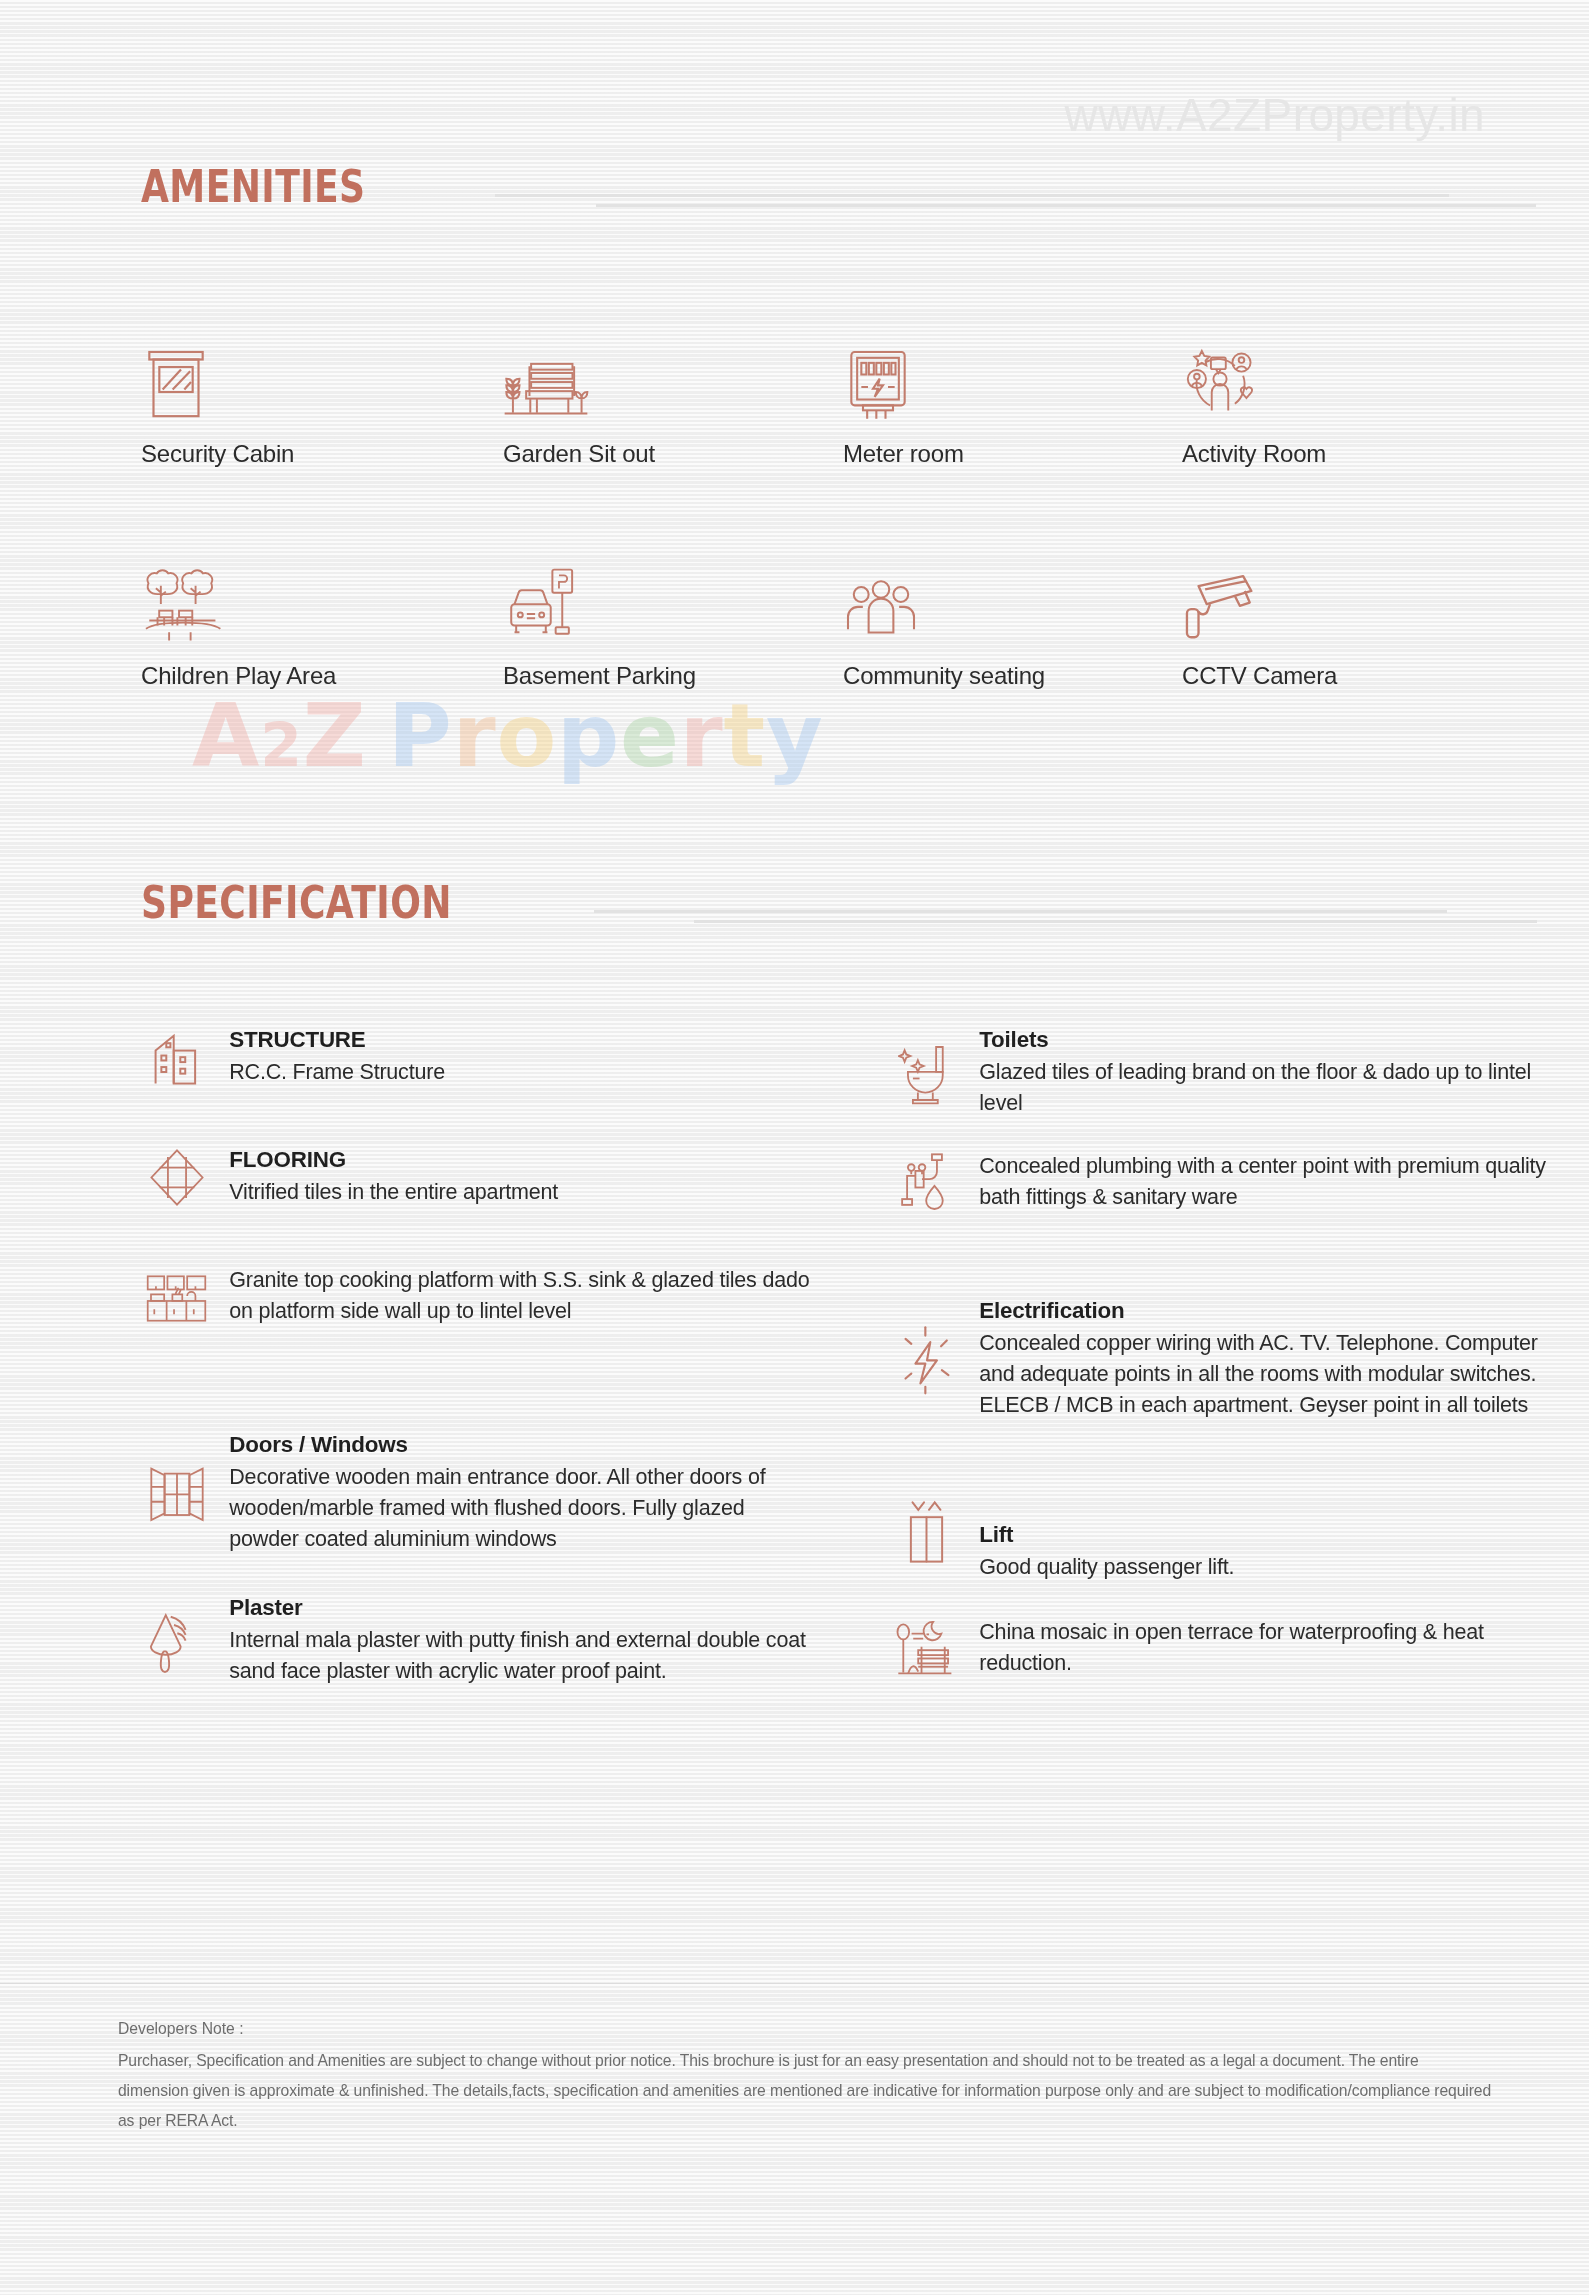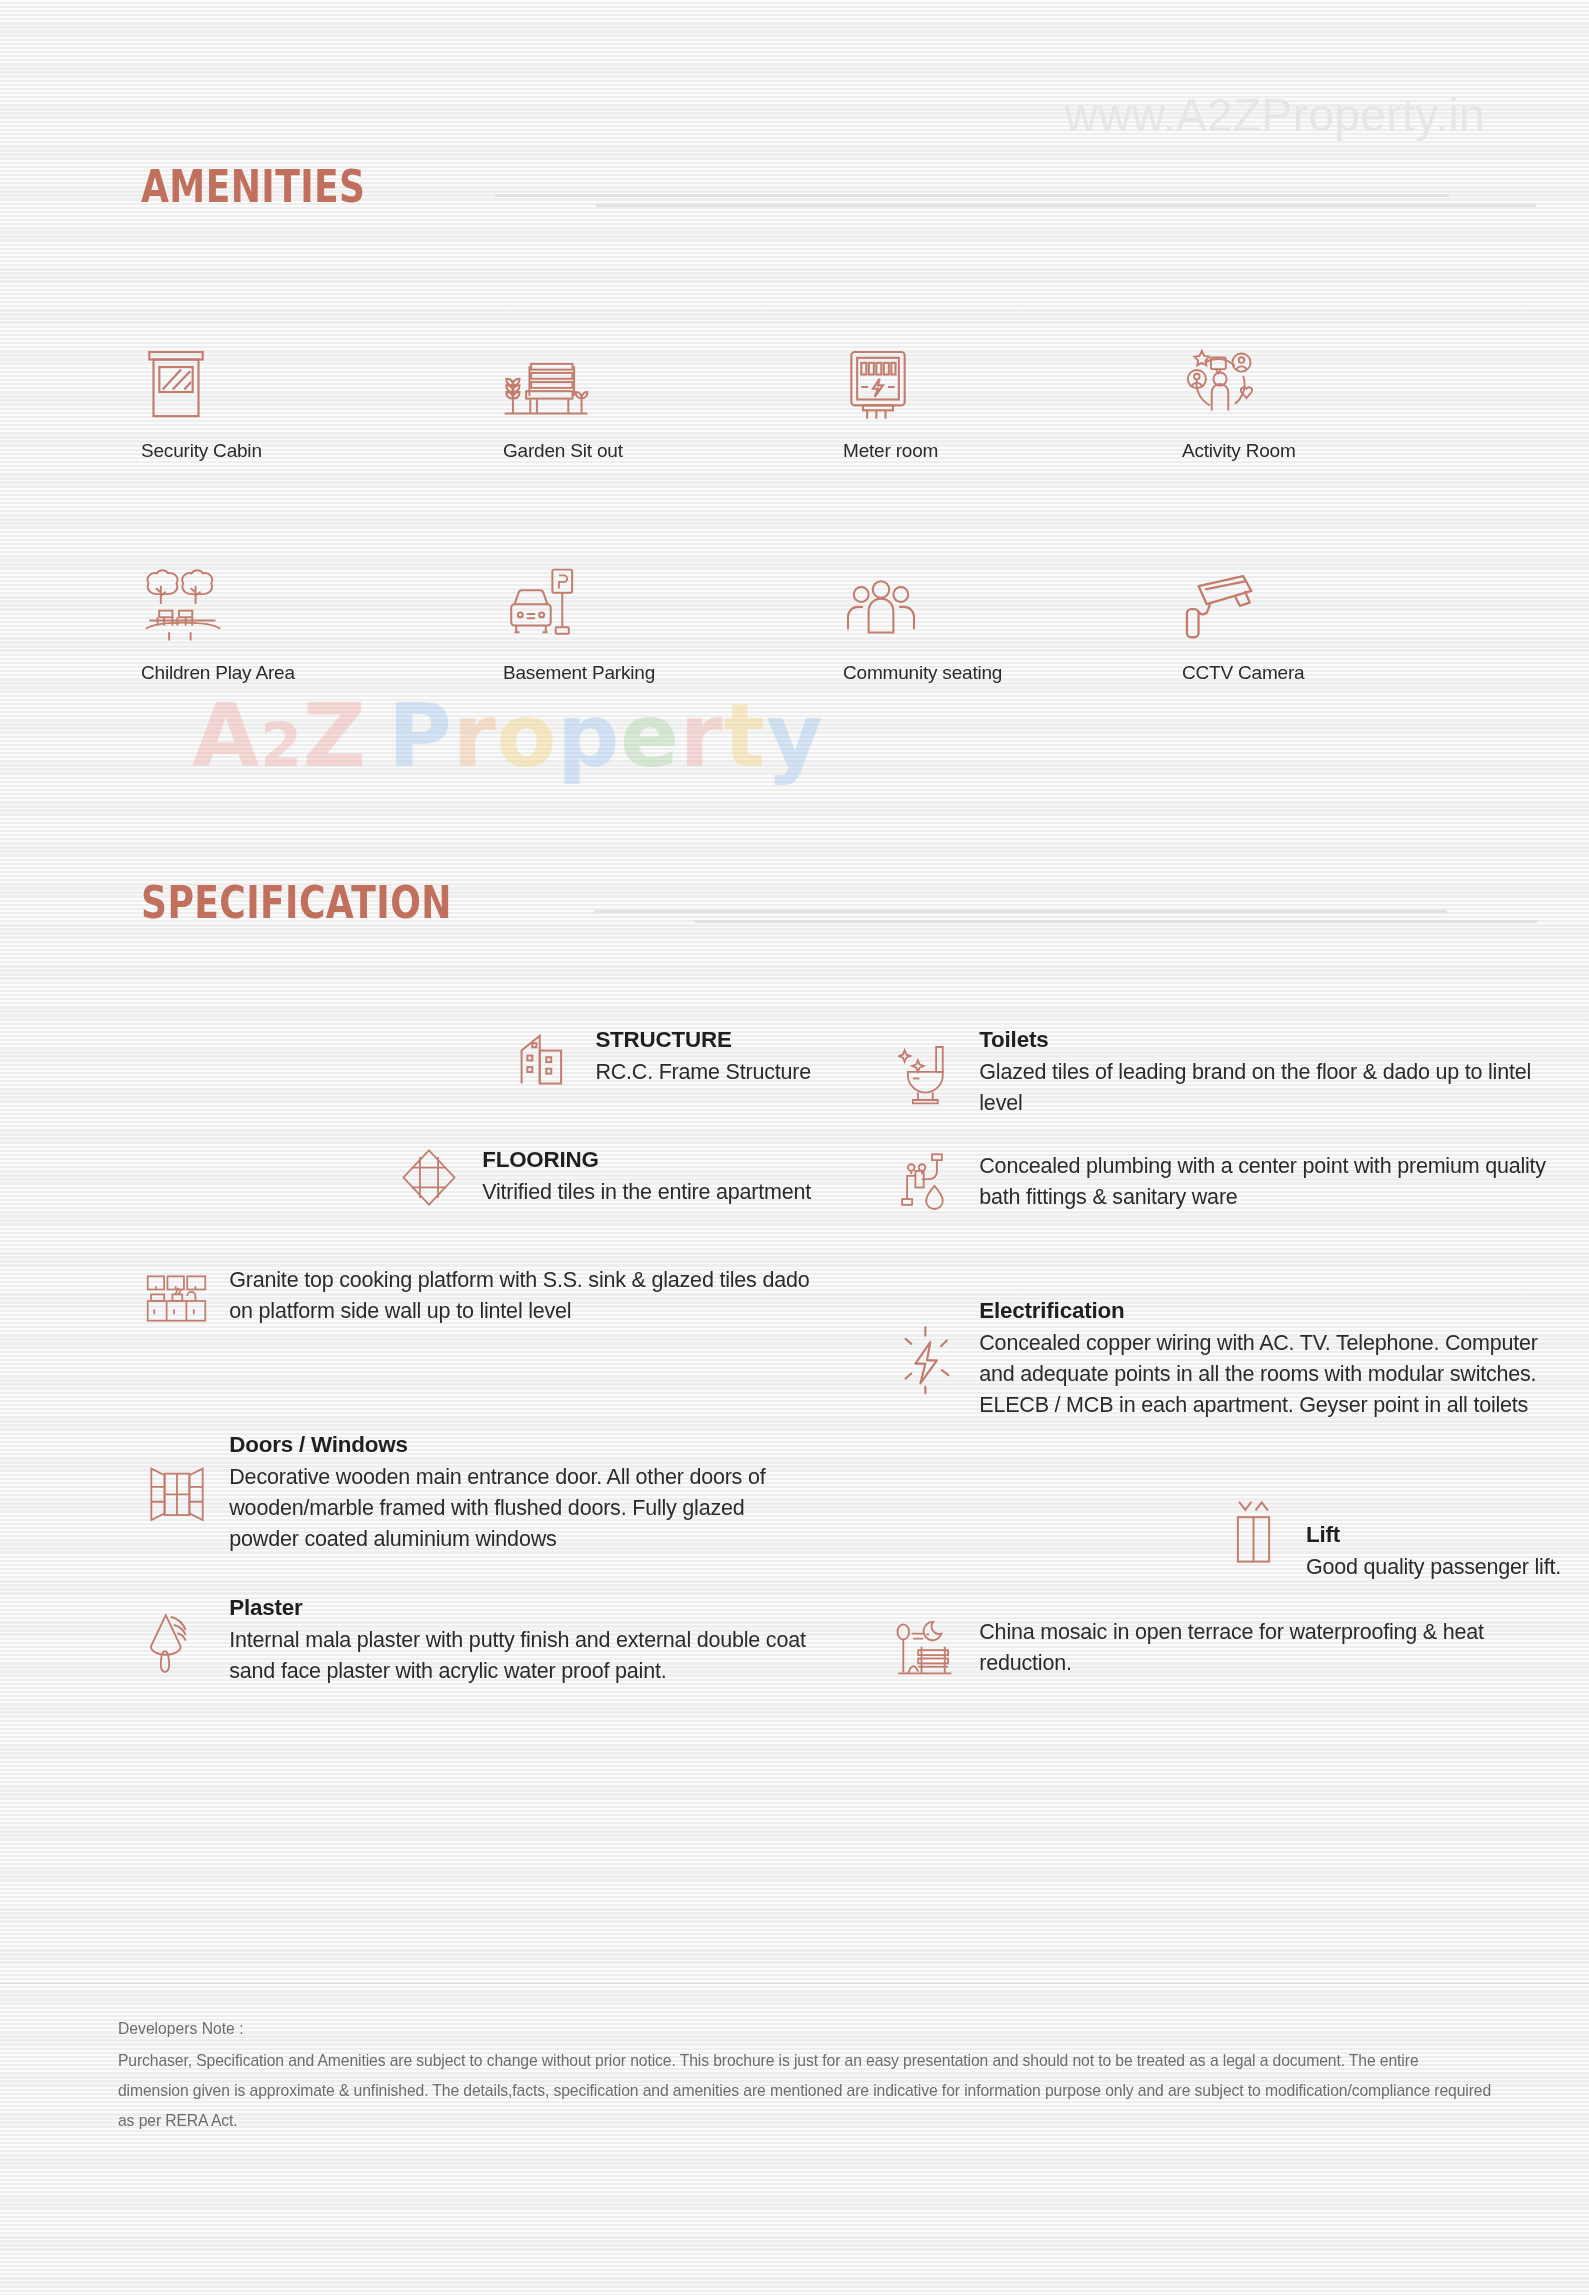--- a/index.html
+++ b/index.html
@@ -107,21 +107,21 @@
     top: 0;
     width: 348px;
   }
   .am-icon {
     height: 91px;
     display: flex;
     align-items: flex-end;
   }
   .am-label {
     margin-top: 18px;
-    font-size: 19px;
+    font-size: 24px;
     color: #2b2b2b;
     font-family: "Liberation Sans", sans-serif;
     letter-spacing: -0.2px;
     white-space: nowrap;
   }
 
   
   .specs {
     position: absolute;
     top: 1006px;
@@ -129,21 +129,20 @@
     width: 1589px;
   }
   .spec-col { position: absolute; top: 0; width: 679px; }
   .spec-col.left  { left: 132px; }
   .spec-col.right { left: 882px; }
 
   .spec-item {
     position: absolute;
     display: flex;
     width: 679px;
-    justify-content: flex-end;
   }
   .spec-icon {
     width: 89px;
     min-width: 89px;
     display: flex;
     align-items: center;
     justify-content: center;
   }
   .spec-body { padding-left: 8.3px; }
   .spec-title {

